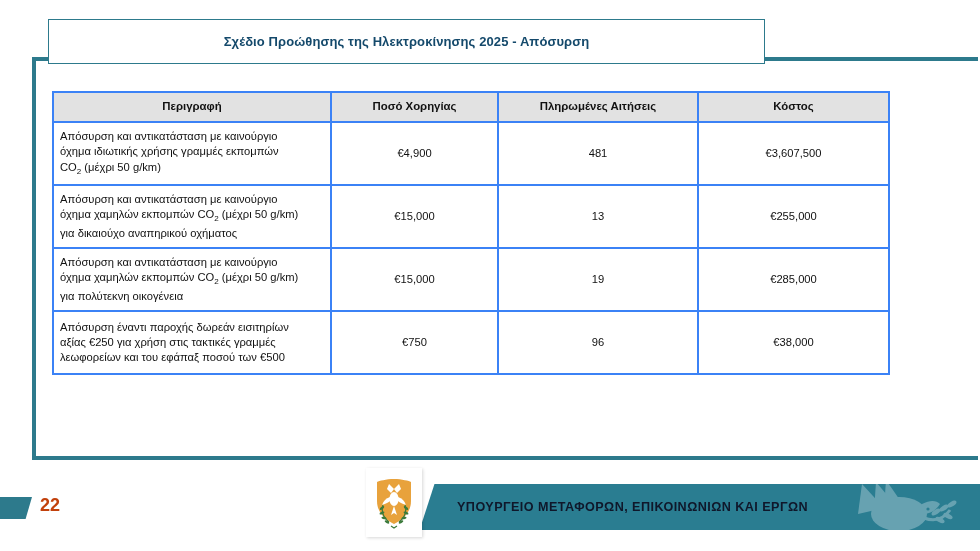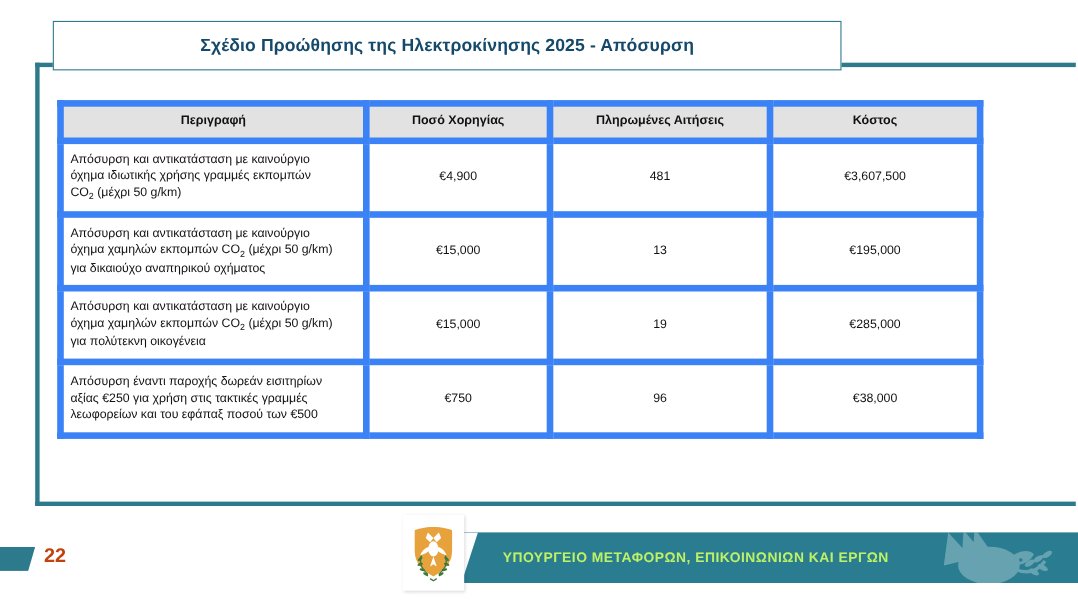--- a/index.html
+++ b/index.html
@@ -58,39 +58,39 @@
     height: 45px;
     background: #ffffff;
     border: 1.6px solid #2d7a8c;
     box-sizing: border-box;
     display: flex;
     align-items: center;
     justify-content: center;
   }
   .title-text {
     color: #14496b;
-    font-size: 16px;
+    font-size: 13px;
     font-weight: bold;
     letter-spacing: 0.1px;
     white-space: nowrap;
   }
 
   
   .data-table {
     position: absolute;
     left: 52px;
     top: 91px;
     width: 836px;
     border-collapse: collapse;
     table-layout: fixed;
     background: #ffffff;
   }
   .data-table th,
   .data-table td {
-    border: 6px solid #3b82f6;
+    border: 2px solid #3b82f6;
     font-size: 11.2px;
     color: #111111;
     padding: 4px 6px;
     vertical-align: middle;
     line-height: 1.35;
   }
   .data-table thead th {
     background: #e2e2e2;
     font-weight: bold;
     text-align: center;
@@ -138,21 +138,21 @@
     background: #ffffff;
     transform: skewX(-18deg);
   }
   .footer-text {
     position: absolute;
     left: 46px;
     top: 0;
     height: 46px;
     display: flex;
     align-items: center;
-    color: #bef264;
+    color: #0f172a;
     font-size: 12.6px;
     font-weight: bold;
     letter-spacing: 0.45px;
     white-space: nowrap;
     z-index: 3;
   }
   .dove-watermark {
     position: absolute;
     right: 6px;
     top: -6px;
@@ -235,21 +235,21 @@
         <td class="cell-num">€3,607,500</td>
       </tr>
       <tr>
         <td class="cell-desc">
           <span>Απόσυρση και αντικατάσταση με καινούργιο</span><br>
           <span>όχημα χαμηλών εκπομπών CO</span><sub>2</sub><span> (μέχρι 50 g/km)</span><br>
           <span>για δικαιούχο αναπηρικού οχήματος</span>
         </td>
         <td class="cell-num">€15,000</td>
         <td class="cell-num">13</td>
-        <td class="cell-num">€195,000</td>
+        <td class="cell-num">€255,000</td>
       </tr>
       <tr>
         <td class="cell-desc">
           <span>Απόσυρση και αντικατάσταση με καινούργιο</span><br>
           <span>όχημα χαμηλών εκπομπών CO</span><sub>2</sub><span> (μέχρι 50 g/km)</span><br>
           <span>για πολύτεκνη οικογένεια</span>
         </td>
         <td class="cell-num">€15,000</td>
         <td class="cell-num">19</td>
         <td class="cell-num">€285,000</td>

